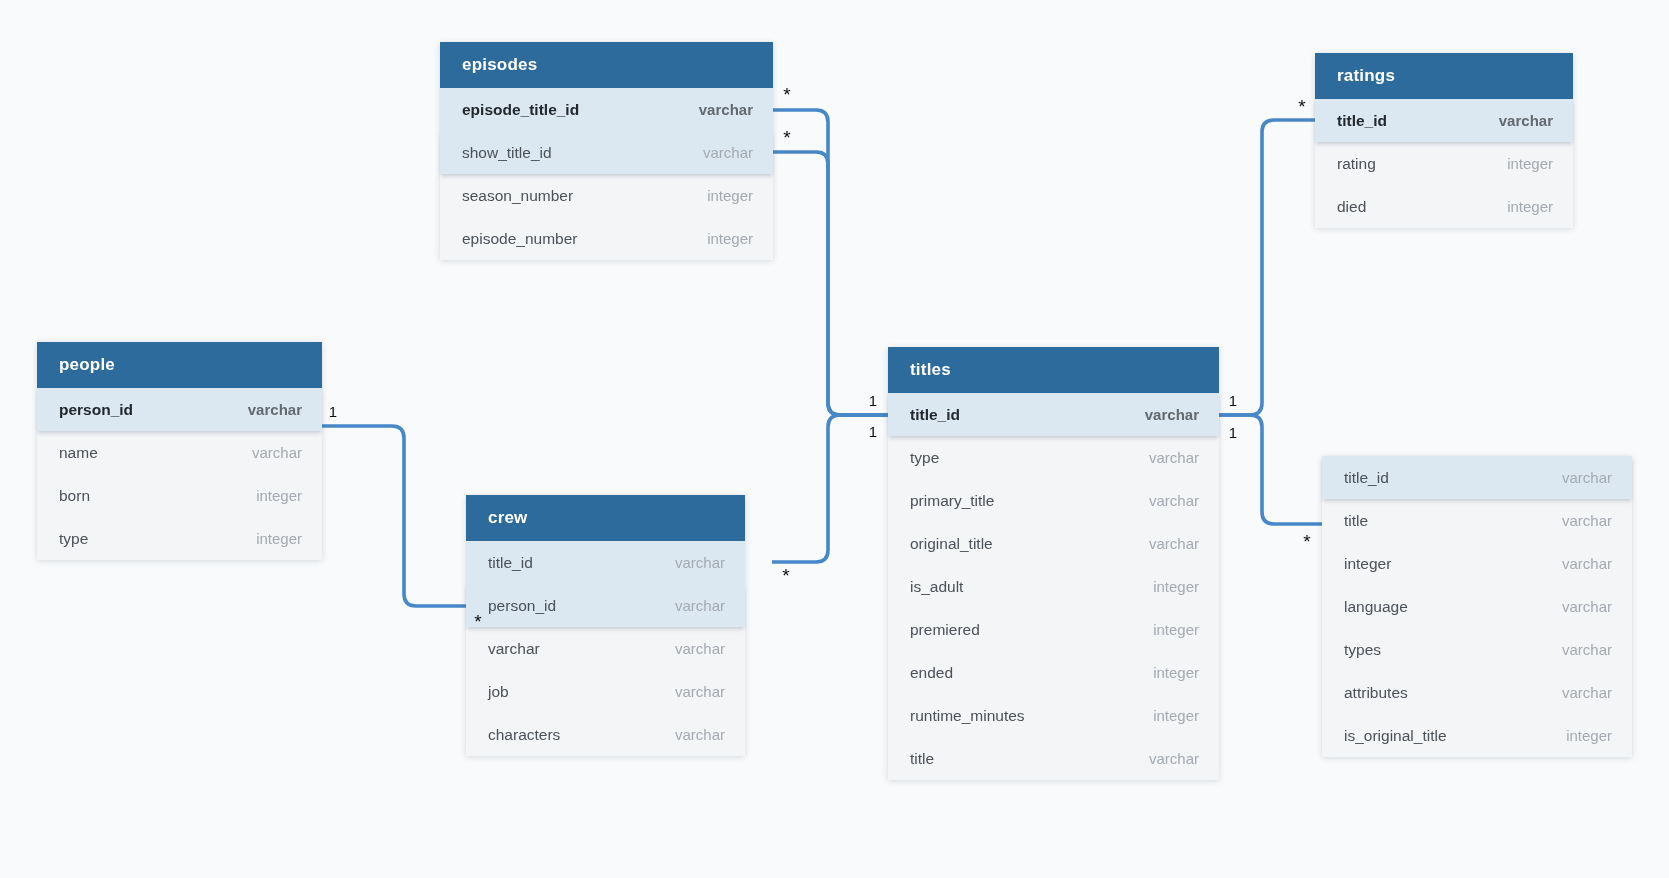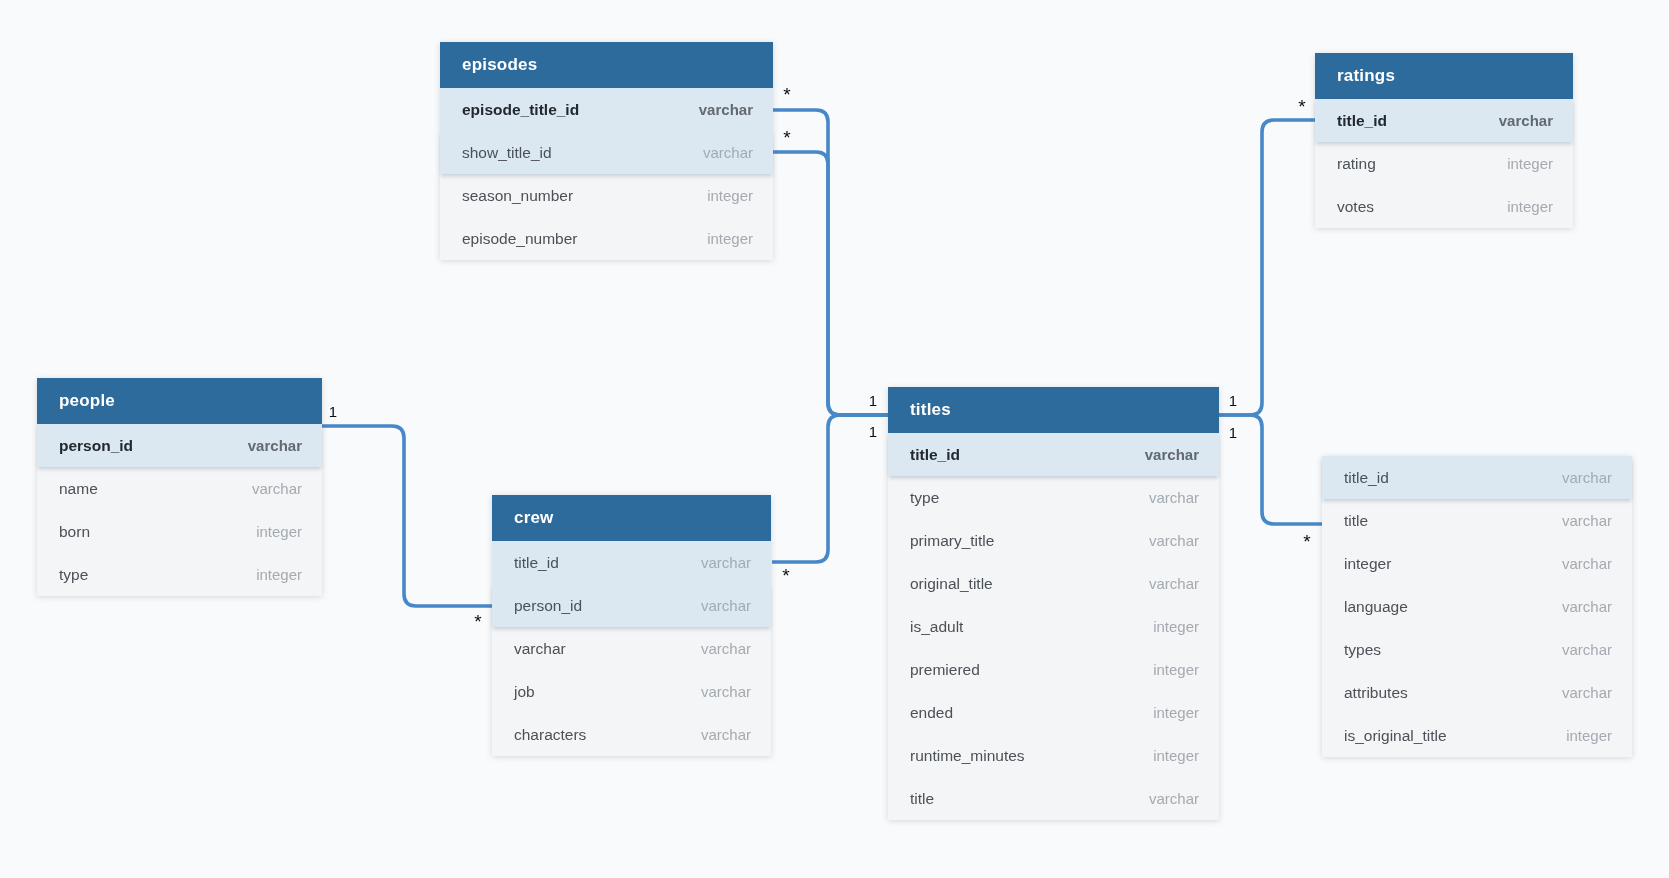--- a/index.html
+++ b/index.html
@@ -61,44 +61,44 @@
       <div class="thead">ratings</div>
       <div class="trow key pk key-last">
         <span class="cname">title_id</span>
         <span class="ctype">varchar</span>
       </div>
       <div class="trow">
         <span class="cname">rating</span>
         <span class="ctype">integer</span>
       </div>
       <div class="trow">
-        <span class="cname">votes</span>
+        <span class="cname">died</span>
         <span class="ctype">integer</span>
       </div>
     </div>
-    <div class="table" style="left: 37px; top: 378px; width: 285px; text-align: center;">
+    <div class="table" style="left: 37px; top: 342px; width: 285px; text-align: center;">
       <div class="thead">people</div>
       <div class="trow key pk key-last">
         <span class="cname">person_id</span>
         <span class="ctype">varchar</span>
       </div>
       <div class="trow">
         <span class="cname">name</span>
         <span class="ctype">varchar</span>
       </div>
       <div class="trow">
         <span class="cname">born</span>
         <span class="ctype">integer</span>
       </div>
       <div class="trow">
         <span class="cname">type</span>
         <span class="ctype">integer</span>
       </div>
     </div>
-    <div class="table" style="left: 888px; top: 347px; width: 331px; margin-top: 40px;">
+    <div class="table" style="left: 888px; top: 347px; width: 331px;">
       <div class="thead">titles</div>
       <div class="trow key pk key-last">
         <span class="cname">title_id</span>
         <span class="ctype">varchar</span>
       </div>
       <div class="trow">
         <span class="cname">type</span>
         <span class="ctype">varchar</span>
       </div>
       <div class="trow">
@@ -123,21 +123,21 @@
       </div>
       <div class="trow">
         <span class="cname">runtime_minutes</span>
         <span class="ctype">integer</span>
       </div>
       <div class="trow">
         <span class="cname">title</span>
         <span class="ctype">varchar</span>
       </div>
     </div>
-    <div class="table" style="left: 492px; top: 495px; width: 279px;">
+    <div class="table" style="left: 466px; top: 495px; width: 279px;">
       <div class="thead">crew</div>
       <div class="trow key">
         <span class="cname">title_id</span>
         <span class="ctype">varchar</span>
       </div>
       <div class="trow key key-last">
         <span class="cname">person_id</span>
         <span class="ctype">varchar</span>
       </div>
       <div class="trow">

